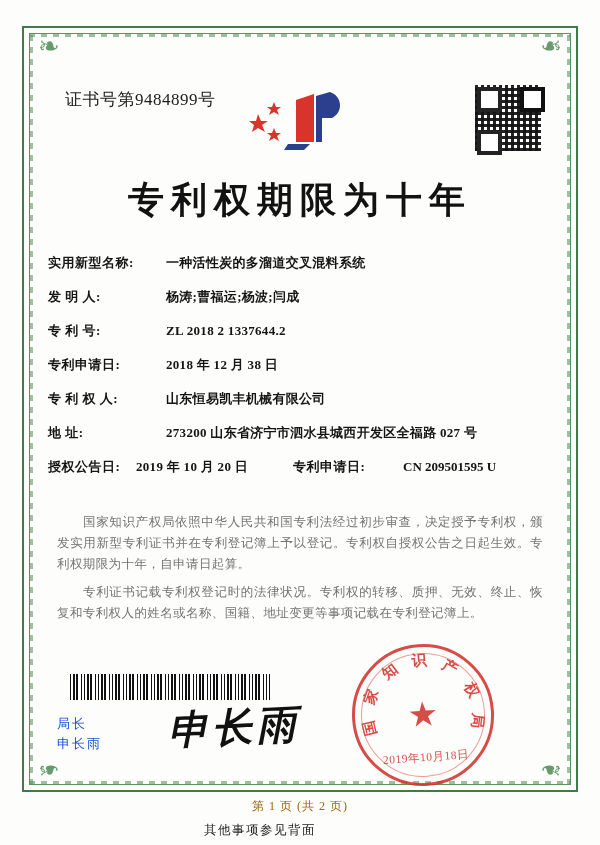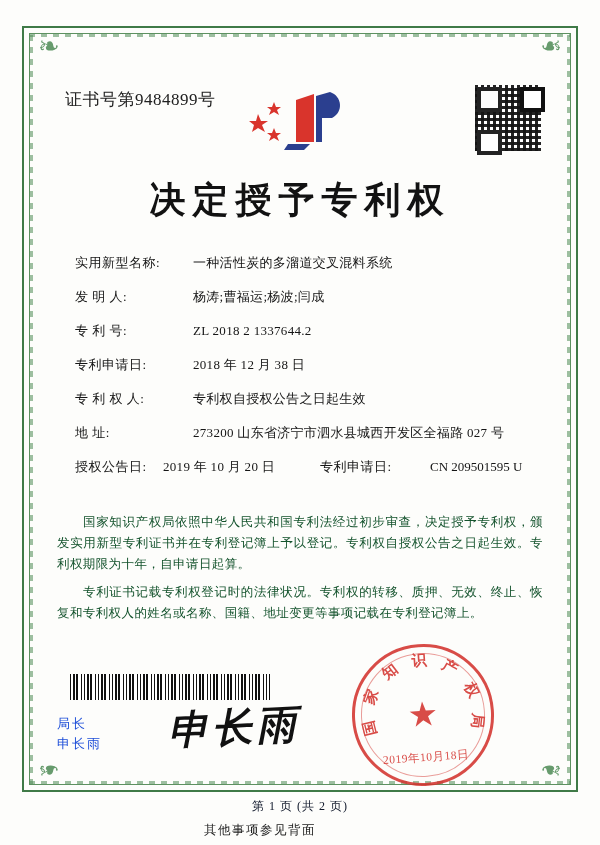--- a/index.html
+++ b/index.html
@@ -123,22 +123,23 @@
     font-size: 36px;
     font-weight: bold;
     letter-spacing: 7px;
     color: #121212;
     font-family: "DejaVu Serif", "Liberation Serif", serif;
   }
 
   
   .fields {
     position: absolute;
-    left: 75px; top: 246px;
+    left: 48px; top: 246px;
     width: 486px;
+    font-weight: bold;
   }
   .field-row {
     display: flex;
     align-items: baseline;
     font-size: 13px;
     line-height: 34px;
     color: #151515;
     white-space: nowrap;
   }
   .field-label {
@@ -157,21 +158,21 @@
   }
   .field-row.dual .second-value { flex: 1; }
 
   
   .paras {
     position: absolute;
     left: 57px; top: 512px;
     width: 486px;
     font-size: 12.5px;
     line-height: 21px;
-    color: #14532d;
+    color: #737373;
     text-align: justify;
   }
   .paras p {
     margin: 0 0 7px 0;
     text-indent: 26px;
     letter-spacing: 0.4px;
   }
 
   
   .barcode {
@@ -242,21 +243,21 @@
     letter-spacing: 0.5px;
   }
 
   
   .page-num {
     position: absolute;
     left: 0; top: 798px;
     width: 600px;
     text-align: center;
     font-size: 12px;
-    color: #0f172a;
+    color: #a16207;
     letter-spacing: 1px;
   }
   .bottom-note {
     position: absolute;
     left: 0; top: 822px;
     width: 520px;
     text-align: center;
     font-size: 12.5px;
     color: #1a1a1a;
     letter-spacing: 1.5px;
@@ -287,42 +288,42 @@
       </g>
       <path d="M52 58 L52 16 L70 10 L70 58 Z" fill="#d9342c"></path>
       <path d="M72 58 L72 12 L86 8 C98 12 100 28 88 34 L78 34 L78 58 Z" fill="#2b3f8f"></path>
       <path d="M44 60 L66 60 L60 66 L40 66 Z" fill="#2b3f8f"></path>
     </svg>
   </div>
 
   <div class="qr"></div>
   <div class="qr-tr"></div>
 
-  <div class="main-title">决定授予专利权</div>
+  <div class="main-title">专利权期限为十年</div>
 
   <div class="fields">
     <div class="field-row">
       <div class="field-label wide">实用新型名称:</div>
       <div class="field-value">一种活性炭的多溜道交叉混料系统</div>
     </div>
     <div class="field-row">
       <div class="field-label wide">发 明 人:</div>
       <div class="field-value">杨涛;曹福运;杨波;闫成</div>
     </div>
     <div class="field-row">
       <div class="field-label wide">专 利 号:</div>
       <div class="field-value">ZL 2018 2 1337644.2</div>
     </div>
     <div class="field-row">
       <div class="field-label wide">专利申请日:</div>
       <div class="field-value">2018 年 12 月 38 日</div>
     </div>
     <div class="field-row">
       <div class="field-label wide">专 利 权 人:</div>
-      <div class="field-value">专利权自授权公告之日起生效</div>
+      <div class="field-value">山东恒易凯丰机械有限公司</div>
     </div>
     <div class="field-row">
       <div class="field-label wide">地 址:</div>
       <div class="field-value">273200 山东省济宁市泗水县城西开发区全福路 027 号</div>
     </div>
     <div class="field-row dual">
       <div class="field-label wide">授权公告日:</div>
       <div class="field-value">2019 年 10 月 20 日</div>
       <div class="second-label">专利申请日:</div>
       <div class="second-value">CN 209501595 U</div>

